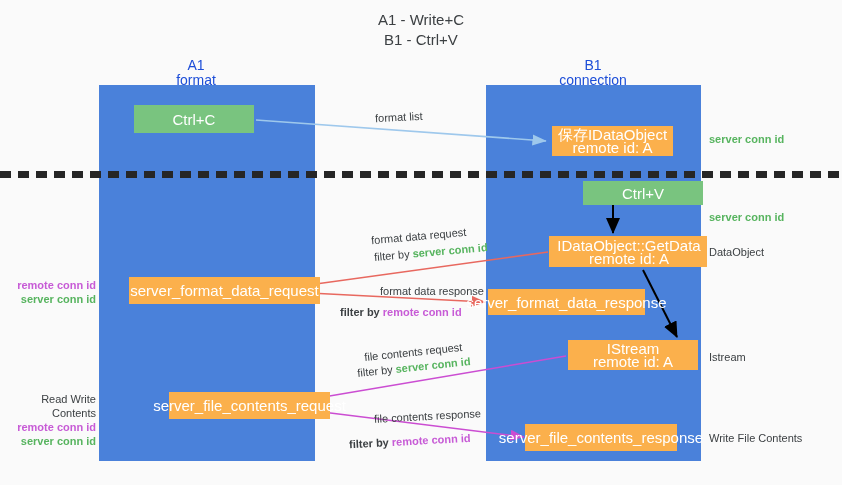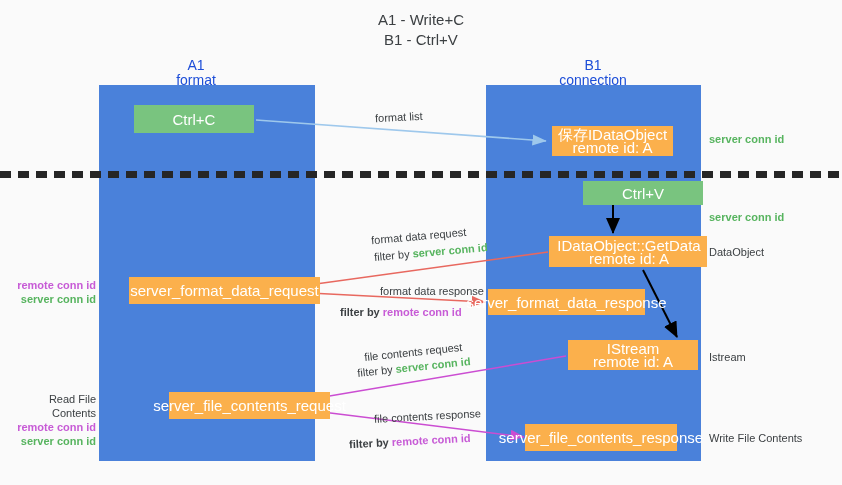--- a/index.html
+++ b/index.html
@@ -193,18 +193,18 @@
   <div class="abs ann" style="left:709px;top:350px;">Istream</div>
 
   <div class="abs ann" style="left:709px;top:431px;">Write File Contents</div>
 
   <div class="abs" style="left:8px;top:278px;width:88px;text-align:right;">
     <div class="ann purple-txt">remote conn id</div>
     <div class="ann green-txt">server conn id</div>
   </div>
 
   <div class="abs" style="left:4px;top:392px;width:92px;text-align:right;">
-    <div class="ann">Read File Contents</div>
+    <div class="ann">Read Write Contents</div>
     <div class="ann purple-txt">remote conn id</div>
     <div class="ann green-txt">server conn id</div>
   </div>
 
 </div>
 
 </body></html>

